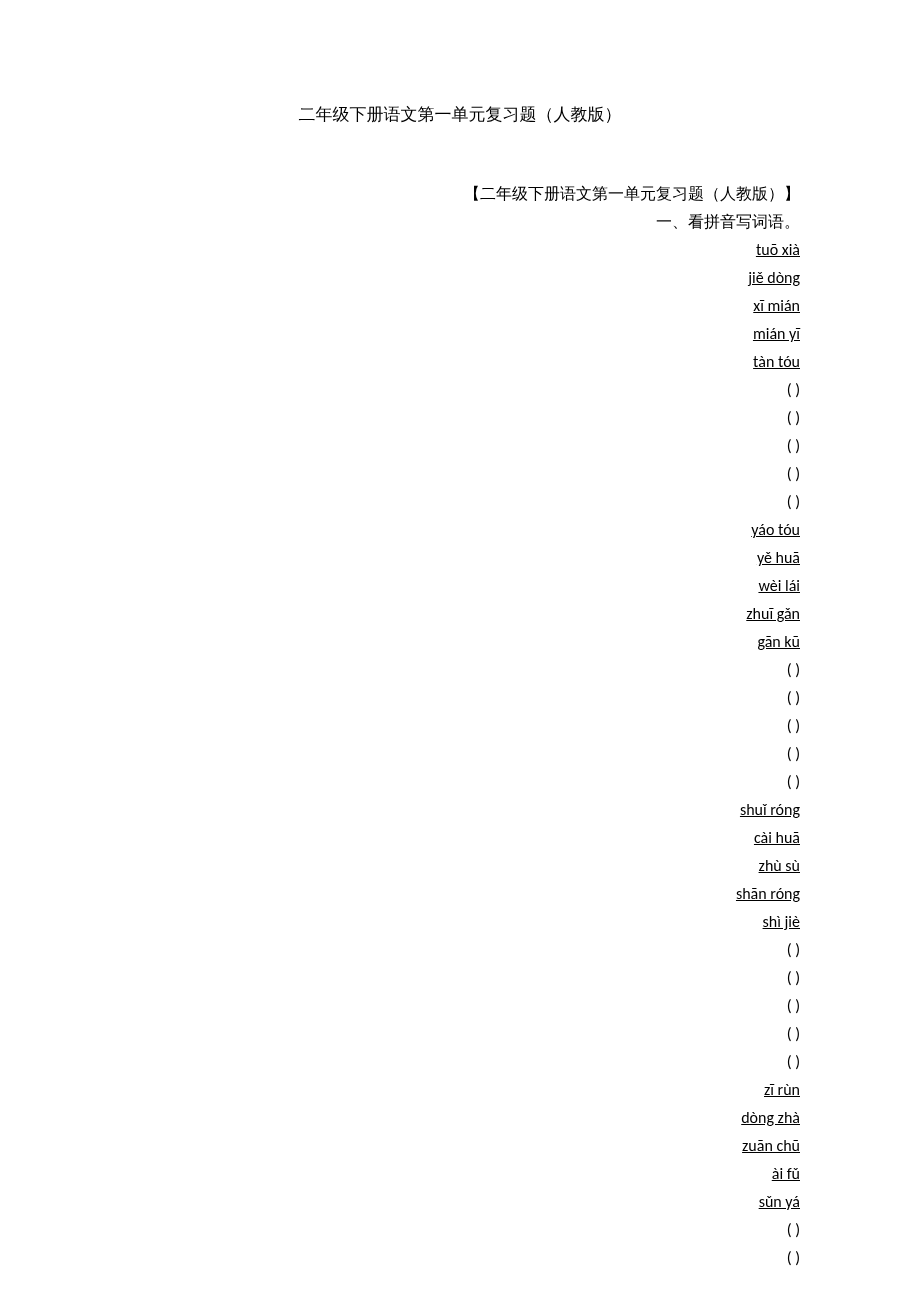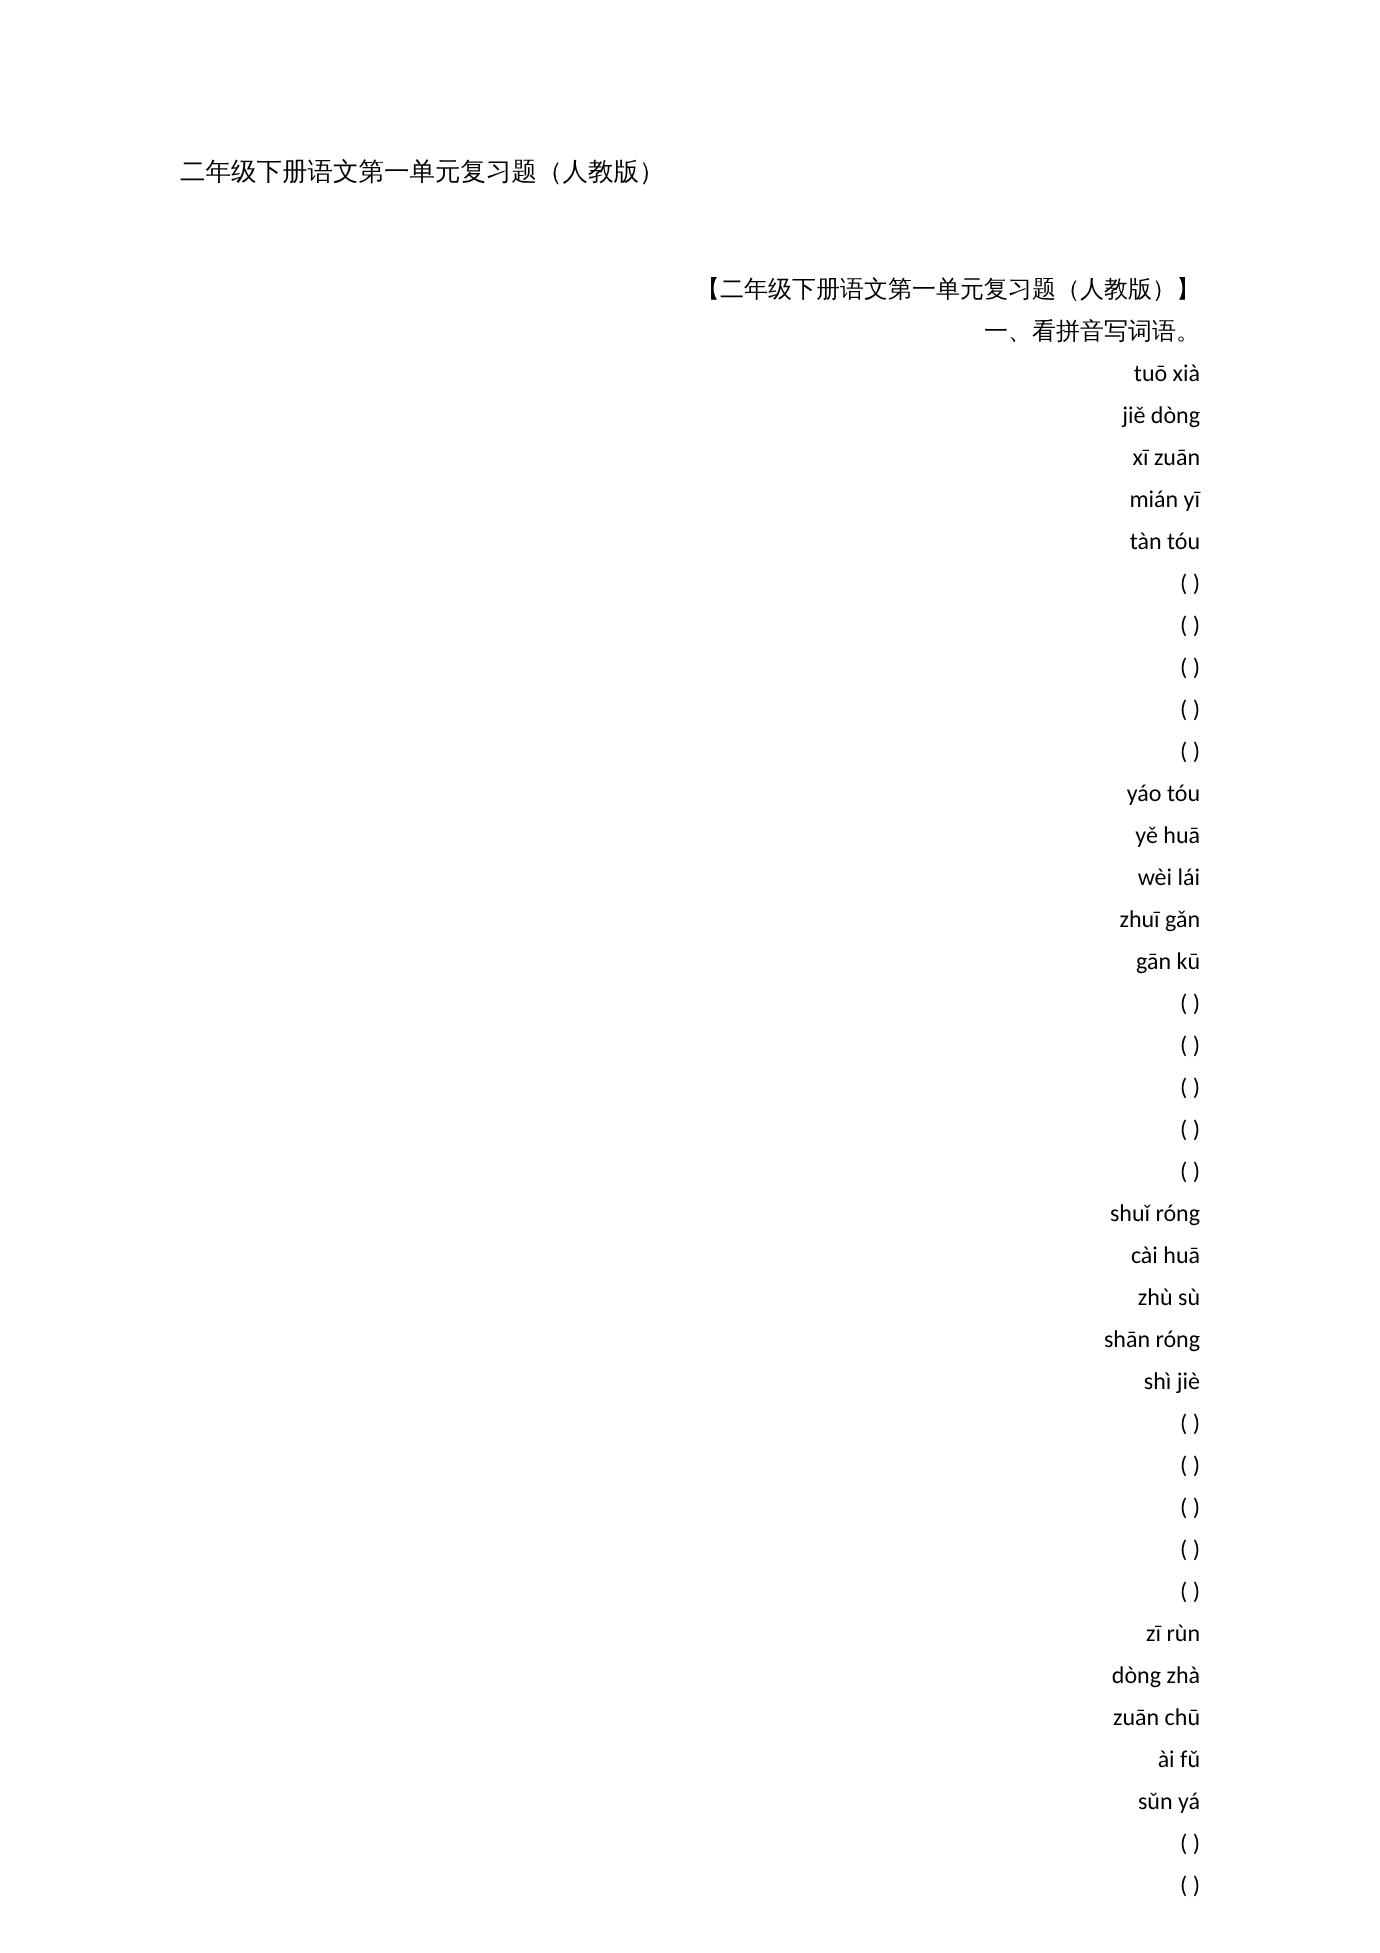--- a/index.html
+++ b/index.html
@@ -12,54 +12,55 @@
       background: #ffffff;
       width: 920px;
       margin: 0 auto;
       font-family: "SimSun", "宋体", serif;
       color: #000000;
       padding: 100px 120px 60px 120px;
       font-size: 16px;
       line-height: 1.75;
     }
     .title {
-      text-align: left;
+      text-align: center;
       font-size: 17px;
       margin-bottom: 50px;
       font-family: "SimSun", "宋体", serif;
     }
     .subtitle {
       text-indent: 4em;
       font-family: "SimSun", "宋体", serif;
     }
     .section-heading {
       font-family: Liberation Serif, serif;
     }
     .pinyin {
       font-family: Calibri, Arial, sans-serif;
+      text-decoration: underline;
     }
     .answer-blank {
       font-family: Calibri, Arial, sans-serif;
     }
     .content-line {
       display: block;
     }
   </style>
 </head>
 <body>
 
 <div class="title">二年级下册语文第一单元复习题（人教版）</div>
 
 <div class="subtitle">【二年级下册语文第一单元复习题（人教版）】</div>
 
 <div class="section-heading">一、看拼音写词语。</div>
 
 <div class="content-line pinyin">tuō xià</div>
 <div class="content-line pinyin">jiě dòng</div>
-<div class="content-line pinyin">xī zuān</div>
+<div class="content-line pinyin">xī mián</div>
 <div class="content-line pinyin">mián yī</div>
 <div class="content-line pinyin">tàn tóu</div>
 <div class="content-line answer-blank">( )</div>
 <div class="content-line answer-blank">( )</div>
 <div class="content-line answer-blank">( )</div>
 <div class="content-line answer-blank">( )</div>
 <div class="content-line answer-blank">( )</div>
 
 <div class="content-line pinyin">yáo tóu</div>
 <div class="content-line pinyin">yě huā</div>

